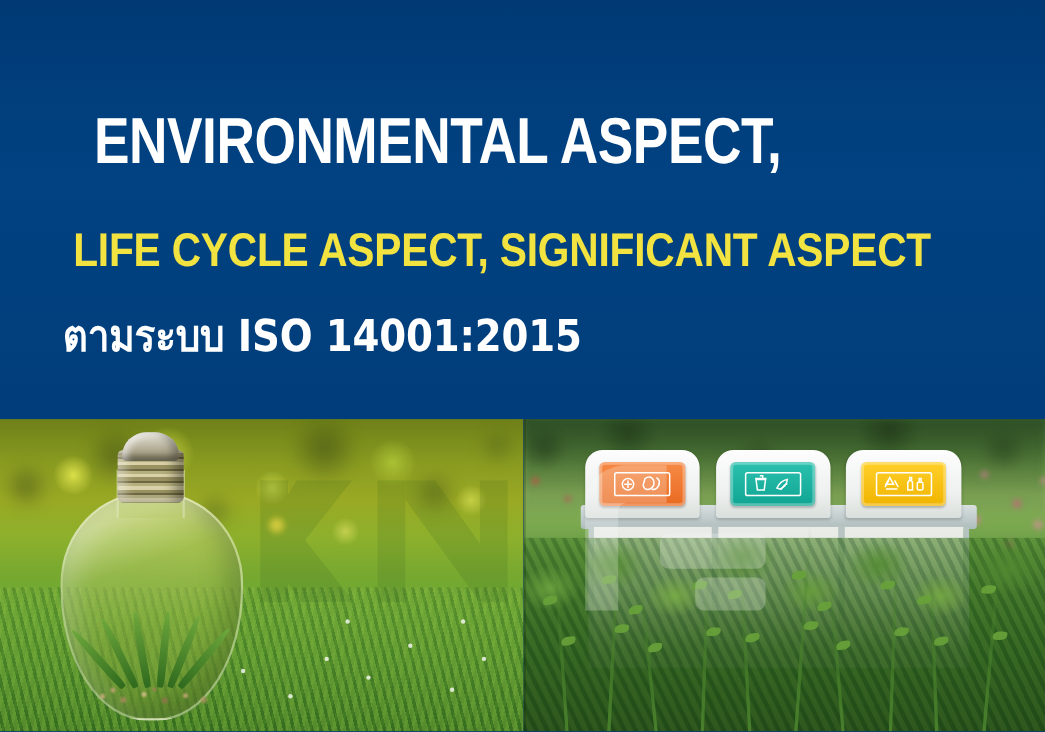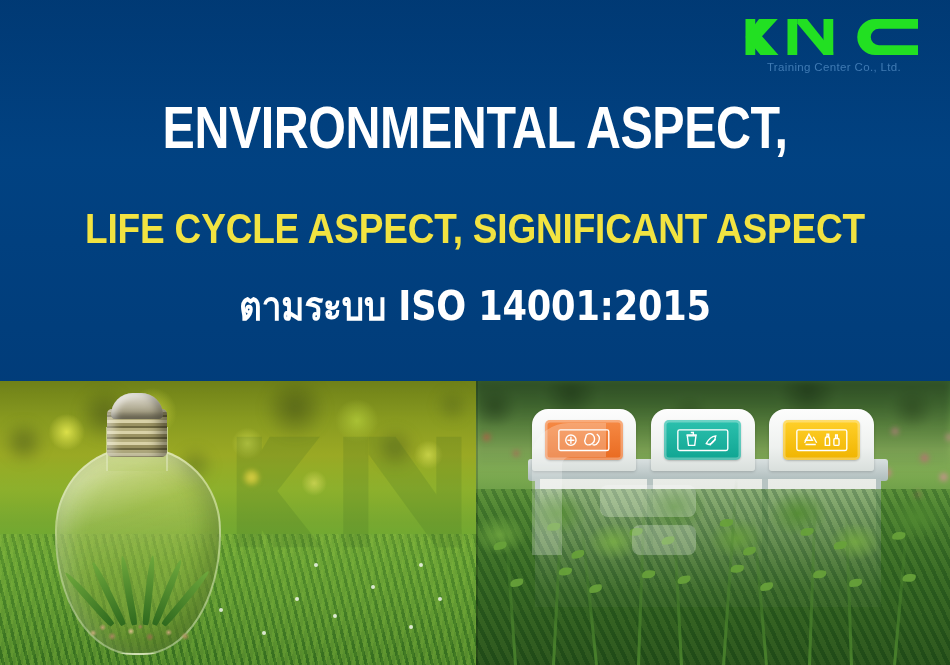--- a/index.html
+++ b/index.html
@@ -58,21 +58,20 @@
     font-size:25px;
     font-weight:400;
     letter-spacing:.1px;
     white-space:nowrap;
     font-family:"DejaVu Sans","Liberation Sans",sans-serif;
   }
 
   
   #title-block {
     position:absolute; left:0; right:0; top:96px; z-index:5;
-    text-align:center;
   }
   .tl {
     display:block;
     white-space:nowrap;
     font-weight:700;
     font-family:"Liberation Sans Narrow","Liberation Sans",sans-serif;
     transform-origin:center center;
   }
   #title-main {
     color:#ffffff;
@@ -349,33 +348,20 @@
 </head>
 <body>
 
 <div id="poster">
 
   <div id="banner">
     <div class="banner-layer"></div>
   </div>
 
 
-  <div id="logo">
-    <svg id="logo-mark" viewBox="0 0 240 56" aria-hidden="true">
-      <g fill="#22e022">
-        <rect x="2" y="4" width="13" height="48"></rect>
-        <polygon points="20,4 45,4 24,27 46,52 22,52 2,28"></polygon>
-        <rect x="58" y="4" width="13" height="48"></rect>
-        <rect x="106" y="4" width="13" height="48"></rect>
-        <polygon points="71,4 84,4 119,48 119,52 106,52 71,10"></polygon>
-        <path d="M 232 17 L 232 4 L 175 4 A 24 24 0 0 0 175 52 L 232 52 L 232 39 L 180 39 A 11 11 0 0 1 180 17 Z"></path>
-      </g>
-    </svg>
-    <span id="logo-tag">Training Center Co., Ltd.</span>
-  </div>
 
   <div id="title-block">
     <span class="tl" id="title-main">ENVIRONMENTAL ASPECT,</span>
     <span class="tl" id="title-sub">LIFE CYCLE ASPECT, SIGNIFICANT ASPECT</span>
     <span class="tl" id="title-std">ตามระบบ ISO 14001:2015</span>
   </div>
 
   <div id="photo-strip">
 
     <div class="photo" id="photo-left">

